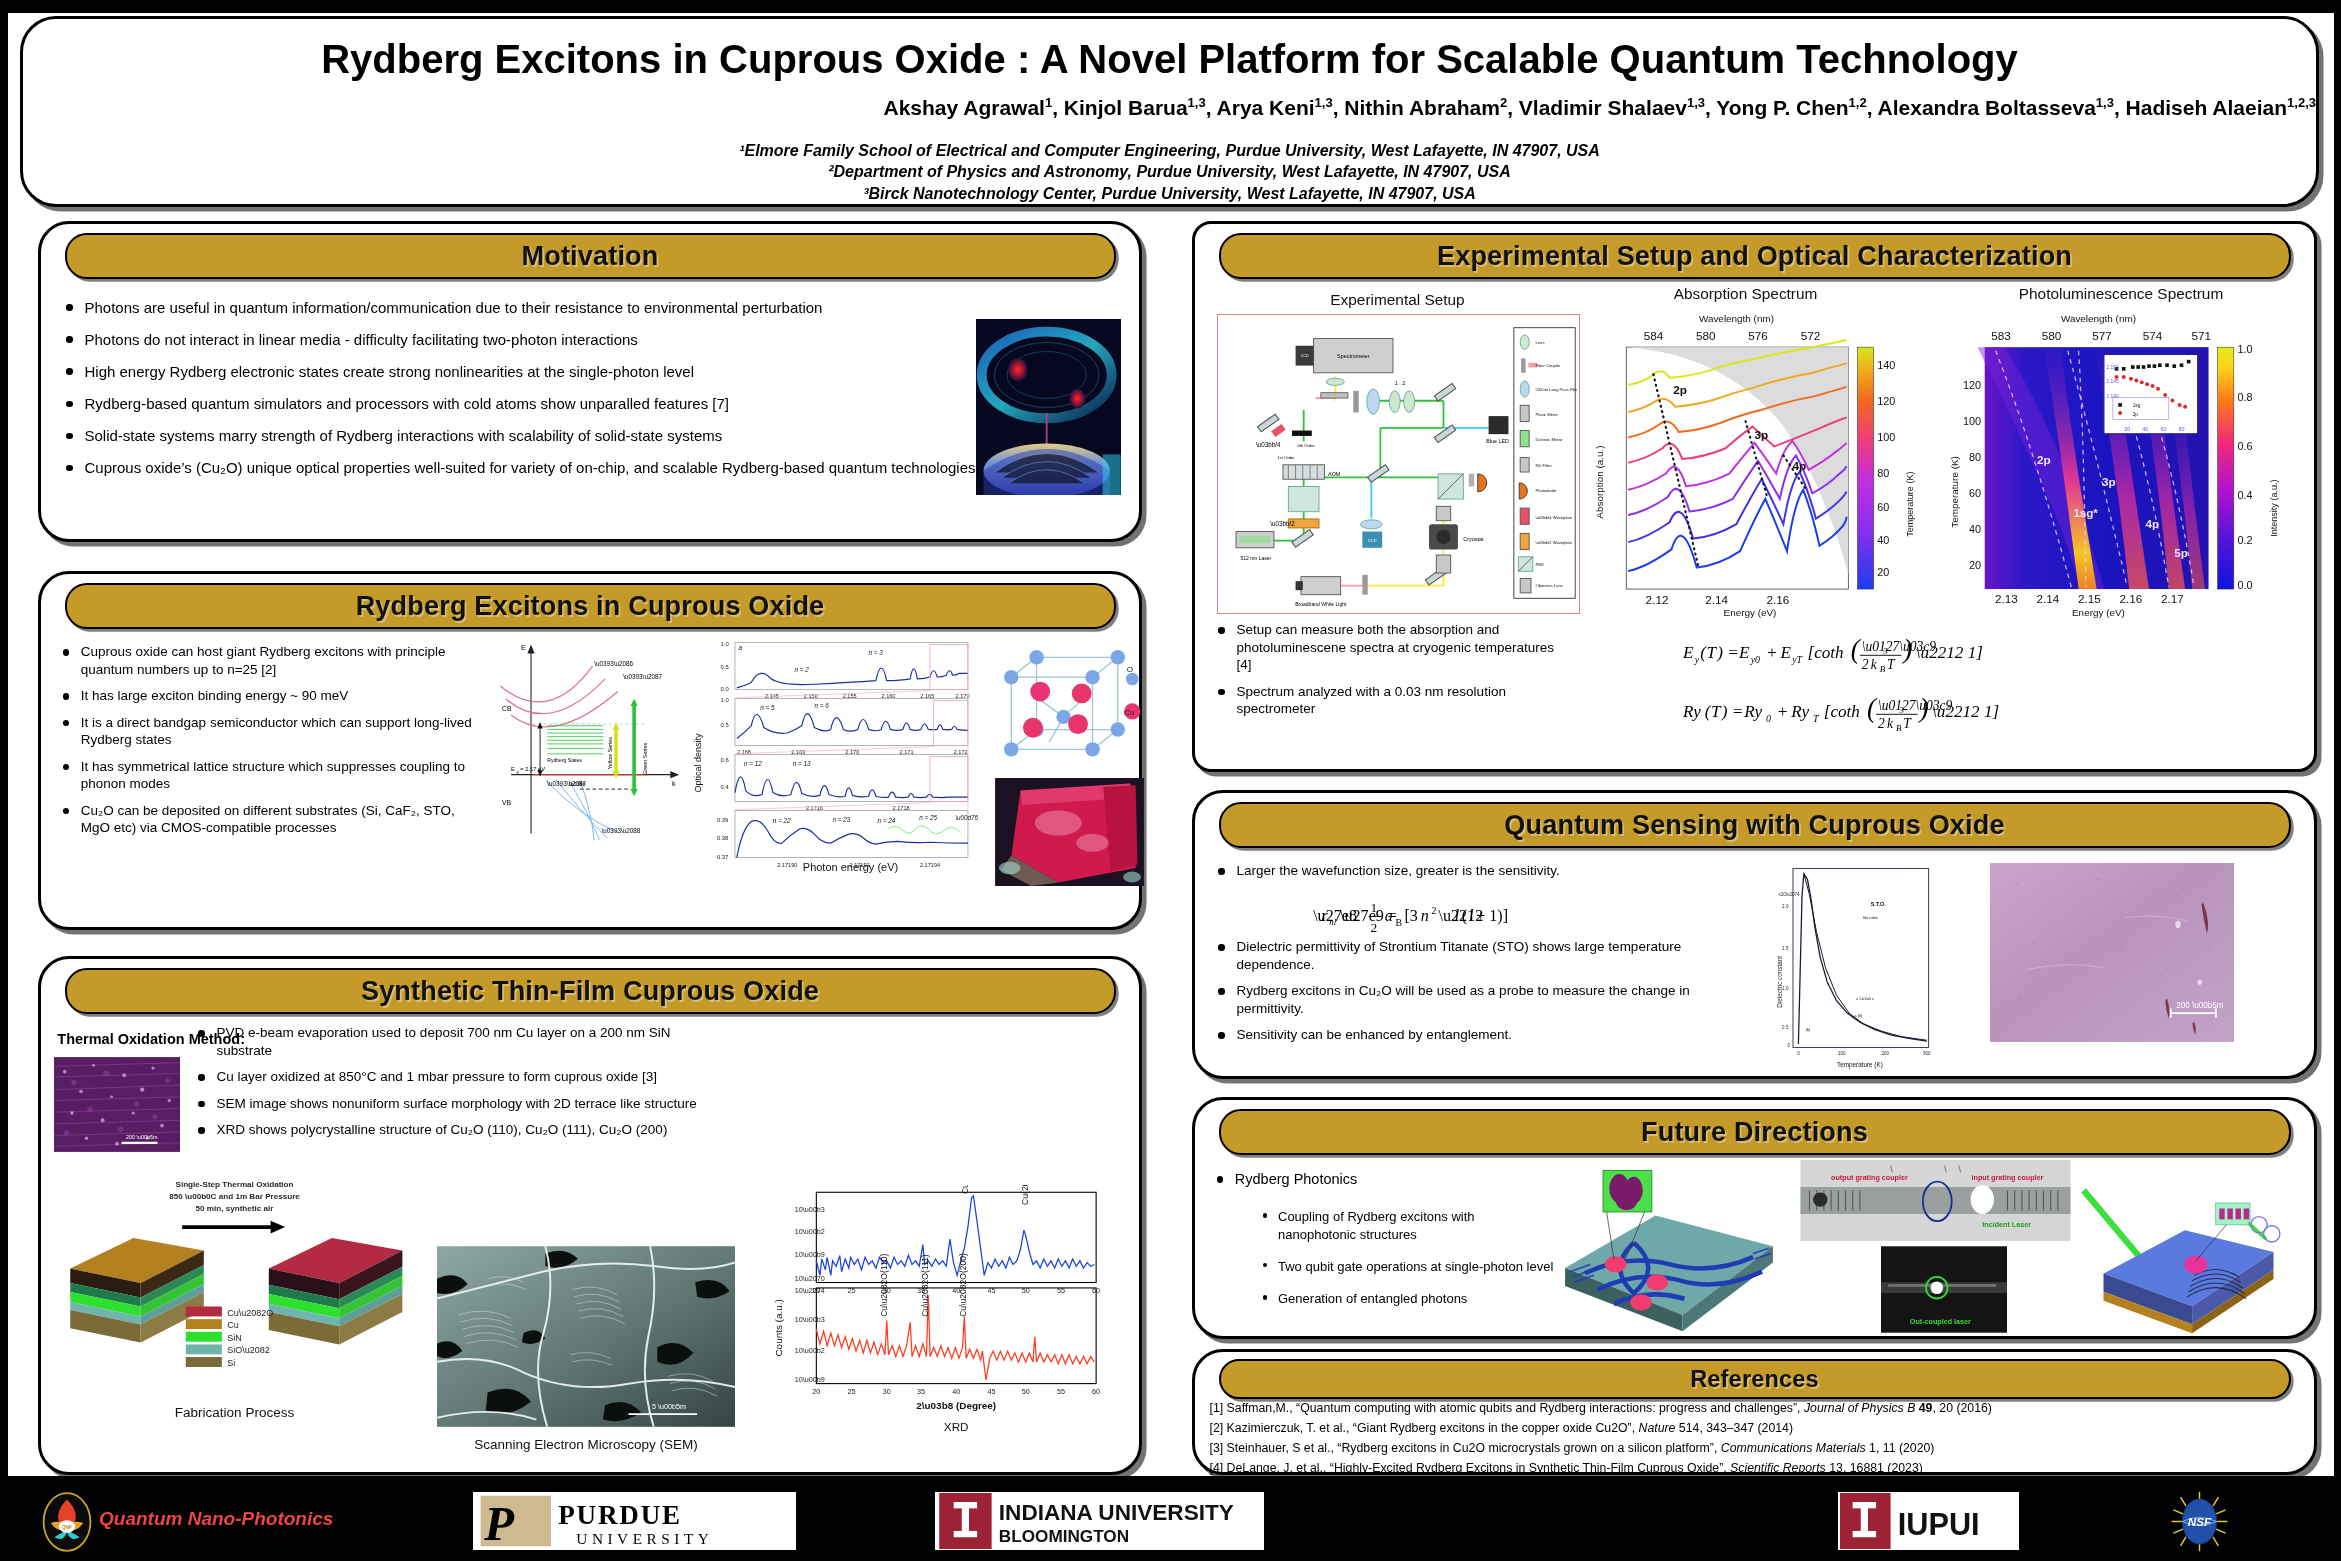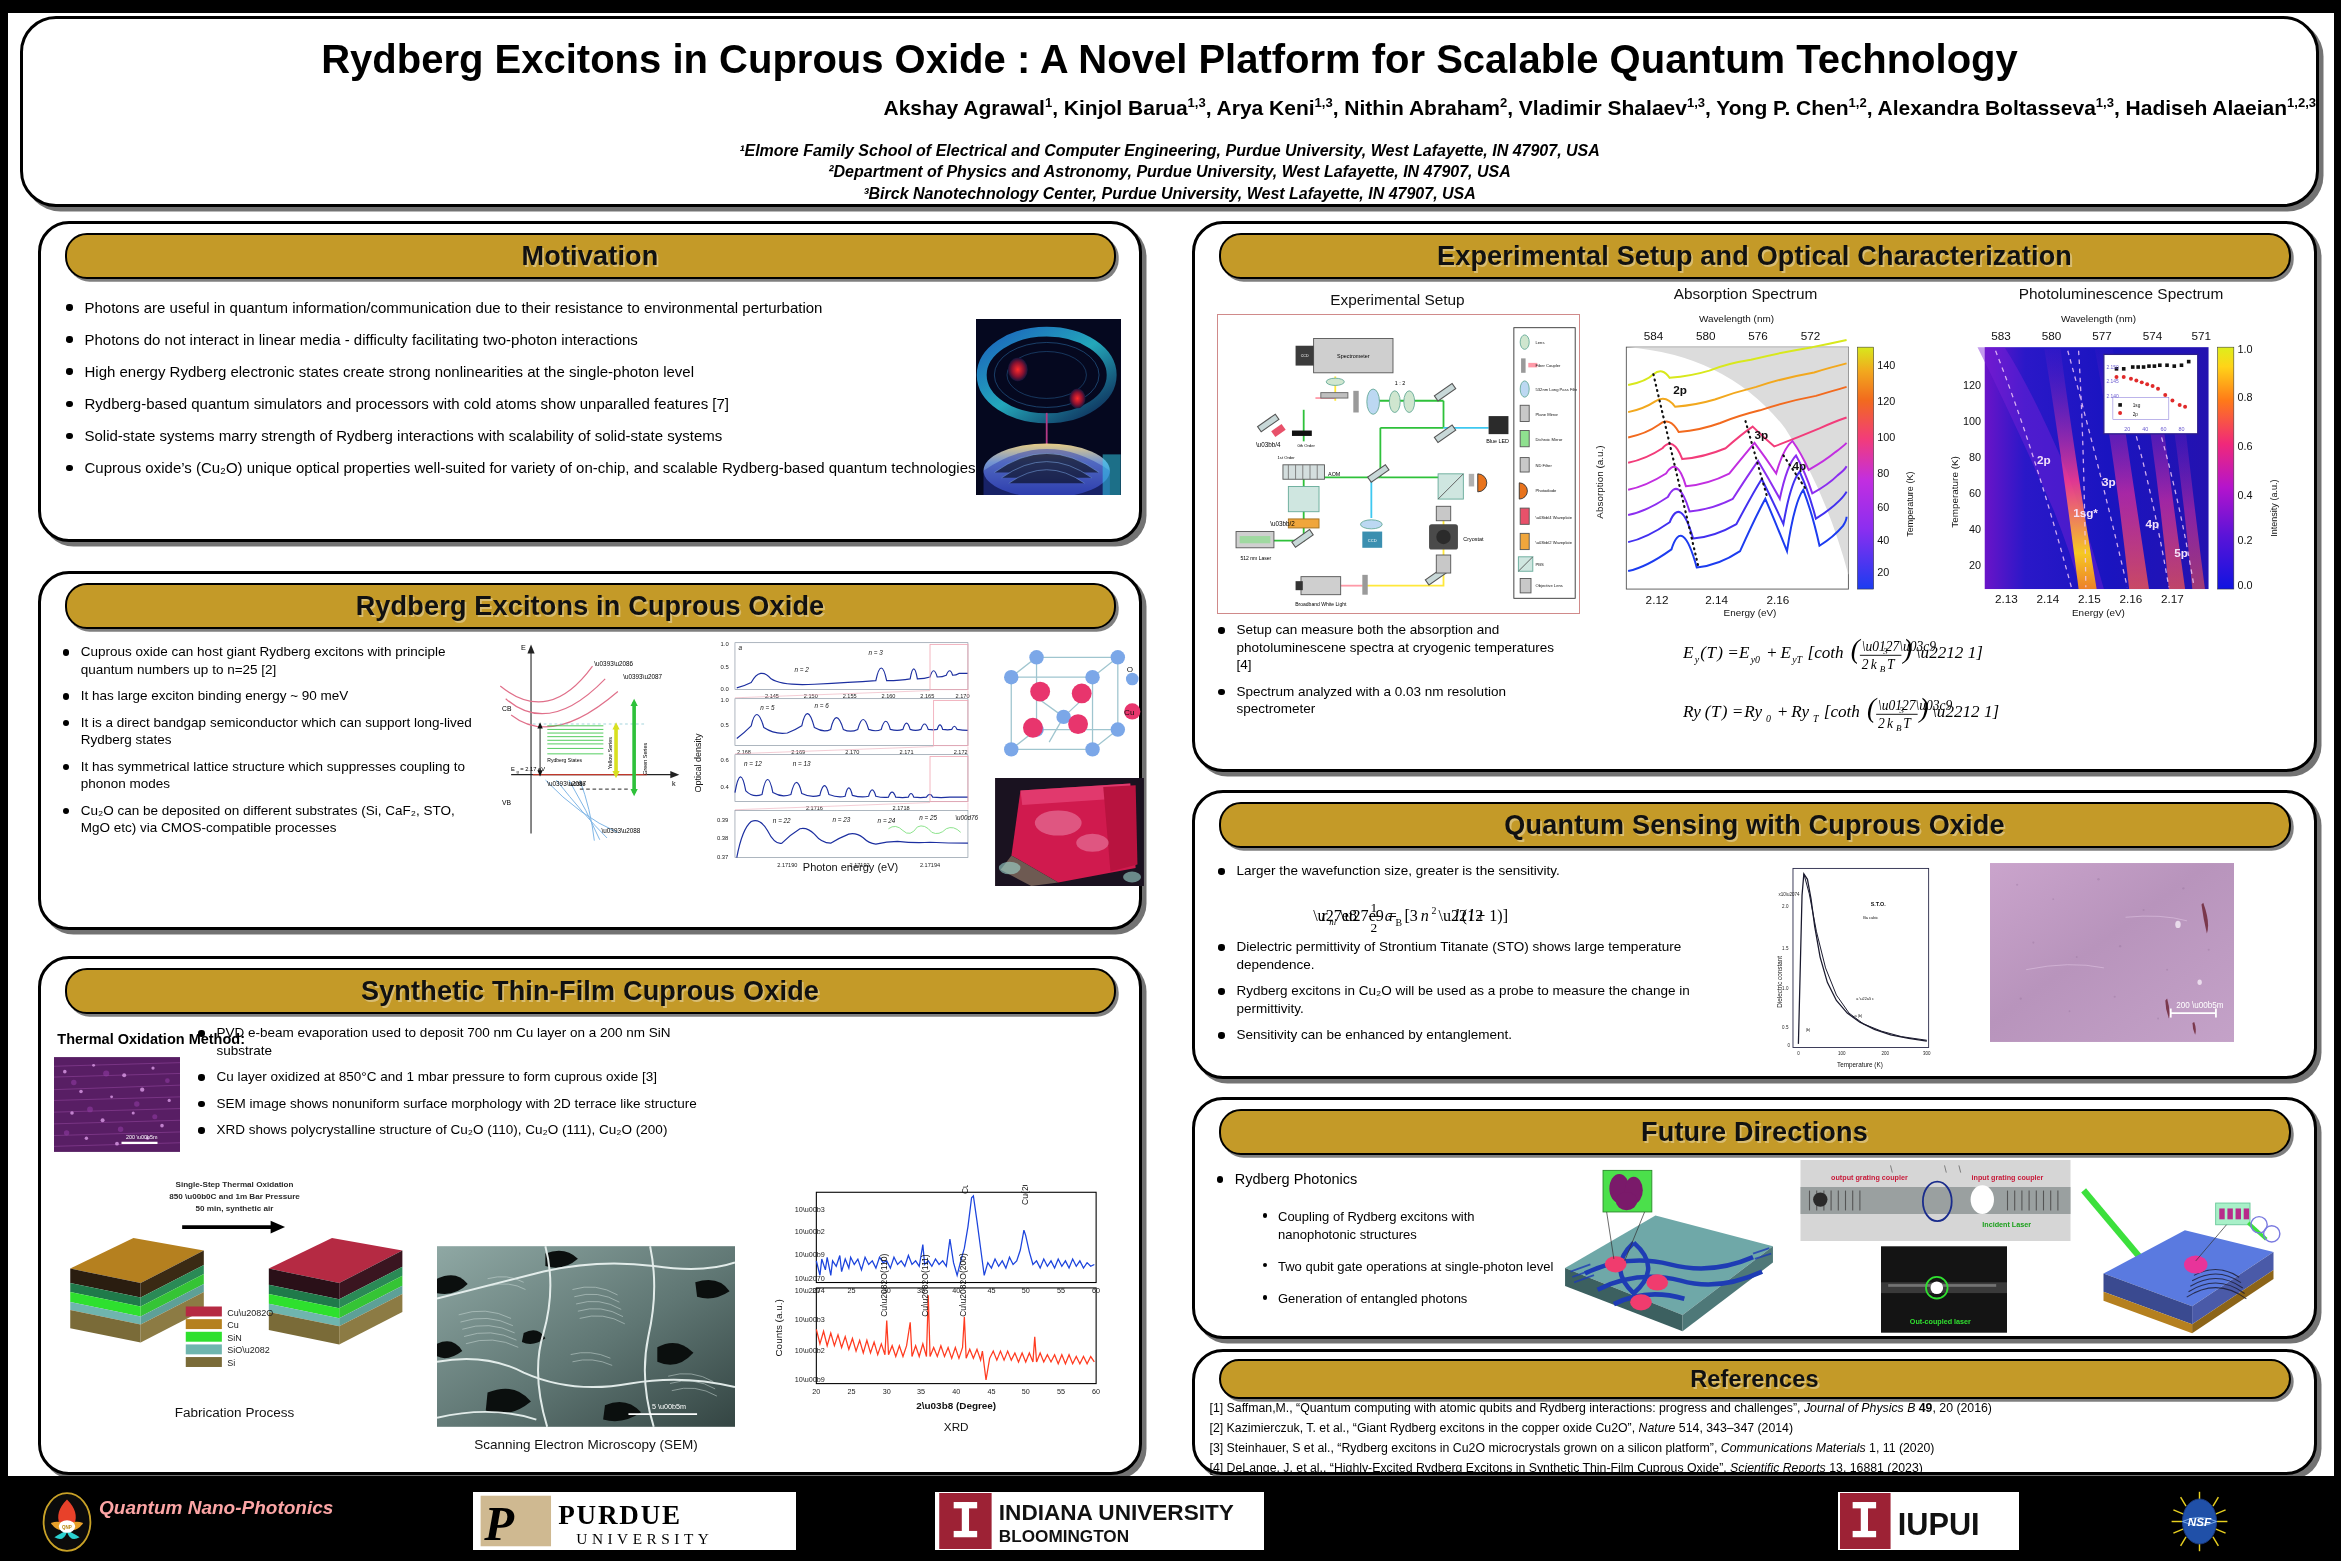--- a/index.html
+++ b/index.html
@@ -25,21 +25,21 @@
   .sub-bullets{list-style:none;margin:9px 0 0 27px;padding:0;}
   .sub-bullets li{position:relative;padding-left:20px;margin-bottom:14.5px;font-size:13px;line-height:1.35;}
   .sub-bullets li:before{content:"";position:absolute;left:4.5px;top:5.4px;width:4.5px;height:4.5px;background:#000;border-radius:50%;}
   .cap{text-align:center;font-size:13.5px;color:#111;}
   .eq{font-family:"Liberation Serif",serif;font-style:italic;font-size:17px;color:#000;}
   .refline{font-size:12.3px;line-height:1.62;color:#000;}
   .refline i{font-style:italic;}
   .refline b{font-weight:bold;margin-top:13px;}
   .footer{position:absolute;left:0;top:1481px;width:2342px;height:80px;background:#000;}
   .logo{position:absolute;top:11px;height:58px;background:#fff;display:flex;align-items:center;justify-content:center;}
-  .qnp-txt{position:absolute;left:99px;top:16px;color:#fca5a5;font-style:italic;font-weight:bold;font-size:19px;}
+  .qnp-txt{position:absolute;left:99px;top:27px;color:#ef4444;font-style:italic;font-weight:bold;font-size:19px;}
 </style>
 </head>
 <body>
 
 <div class="poster">
 <div class="sheet"></div>
 
 <div class="panel title-panel">
   <div class="ptitle">Rydberg Excitons in Cuprous Oxide : A Novel Platform for Scalable Quantum Technology</div>
   <div class="pauth">Akshay Agrawal<sup>1</sup>, Kinjol Barua<sup>1,3</sup>, Arya Keni<sup>1,3</sup>, Nithin Abraham<sup>2</sup>, Vladimir Shalaev<sup>1,3</sup>, Yong P. Chen<sup>1,2</sup>, Alexandra Boltasseva<sup>1,3</sup>, Hadiseh Alaeian<sup>1,2,3</sup></div>
@@ -516,21 +516,21 @@
         <text x="182" y="146" transform="rotate(-90 182 146)">Cu\u2082O(111)</text>
         <text x="224" y="146" transform="rotate(-90 224 146)">Cu\u2082O(200)</text>
       </g>
       <text x="20" y="190" font-size="11" transform="rotate(-90 20 190)" fill="#111">Counts (a.u.)</text>
       <text x="213" y="248" font-size="11" text-anchor="middle" font-weight="bold" fill="#111">2\u03b8 (Degree)</text>
       <text x="213" y="272" font-size="13" text-anchor="middle" fill="#111">XRD</text>
     </svg>
   </div>
 </div>
 
-<div class="panel" style="left:1192px;top:221px;width:1125px;height:551px;">
+<div class="panel" style="left:1192px;top:221px;width:1125px;height:551px;border-radius:19px;">
   <div class="hdr">
         <span>Experimental Setup and Optical Characterization</span>
       </div>
 
   <div class="cap" style="position:absolute;left:22px;top:67px;width:361px;font-size:15.4px;">Experimental Setup</div>
   <div class="cap" style="position:absolute;left:388px;top:61px;width:325px;font-size:15.4px;">Absorption Spectrum</div>
   <div class="cap" style="position:absolute;left:750px;top:61px;width:352px;font-size:15.4px;">Photoluminescence Spectrum</div>
 
   <div style="position:absolute;left:22px;top:90px;width:361px;height:298px;border:0.9px solid #d08a8a;background:#fff;">
     <svg width="359" height="296" viewBox="0 0 398 328" font-family="Liberation Sans, sans-serif">

